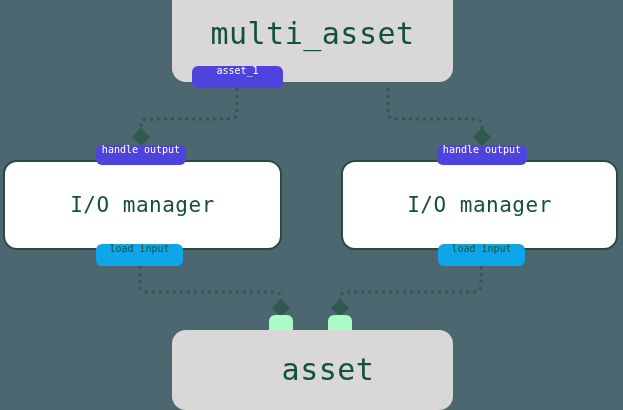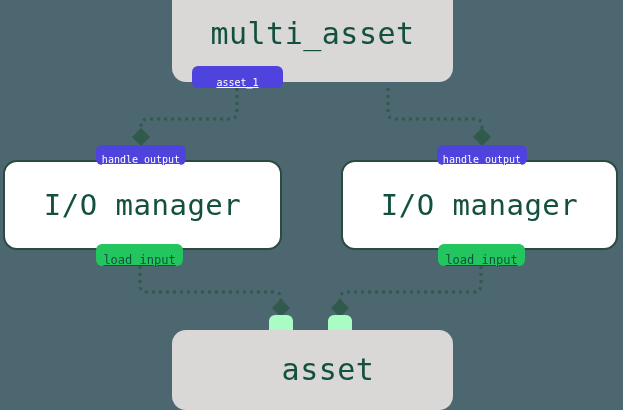--- a/index.html
+++ b/index.html
@@ -46,44 +46,43 @@
     border-radius: 14px;
   }
   .node-title {
     color: #14503f;
     font-size: 30px;
     letter-spacing: 0.5px;
     white-space: nowrap;
     line-height: 1;
   }
   .node-title.small {
-    font-size: 29px;
+    font-size: 21px;
   }
 
   
   .badge {
     position: absolute;
     box-sizing: border-box;
     display: flex;
-    align-items: flex-end;
+    align-items: flex-start;
     justify-content: center;
     border-radius: 6px;
     white-space: nowrap;
     line-height: 1;
-    text-decoration: underline;
   }
   .badge-out {
     background: #4f43dd;
     color: #ffffff;
     font-size: 10px;
   }
   .badge-in {
-    background: #22c55e;
+    background: #0ea5e9;
     color: #14503f;
-    font-size: 12px;
+    font-size: 10px;
   }
   .badge-empty {
     background: #a8fcc4;
     border-radius: 6px;
   }
 
   
   #top-asset      { left: 172px; top: -14px;  width: 281px; height: 96px; }
   #badge-asset-1  { left: 192px; top: 66px;  width: 91px;  height: 22px; }
   #badge-asset-2  { left: 343px; top: 66px;  width: 91px;  height: 22px; }

